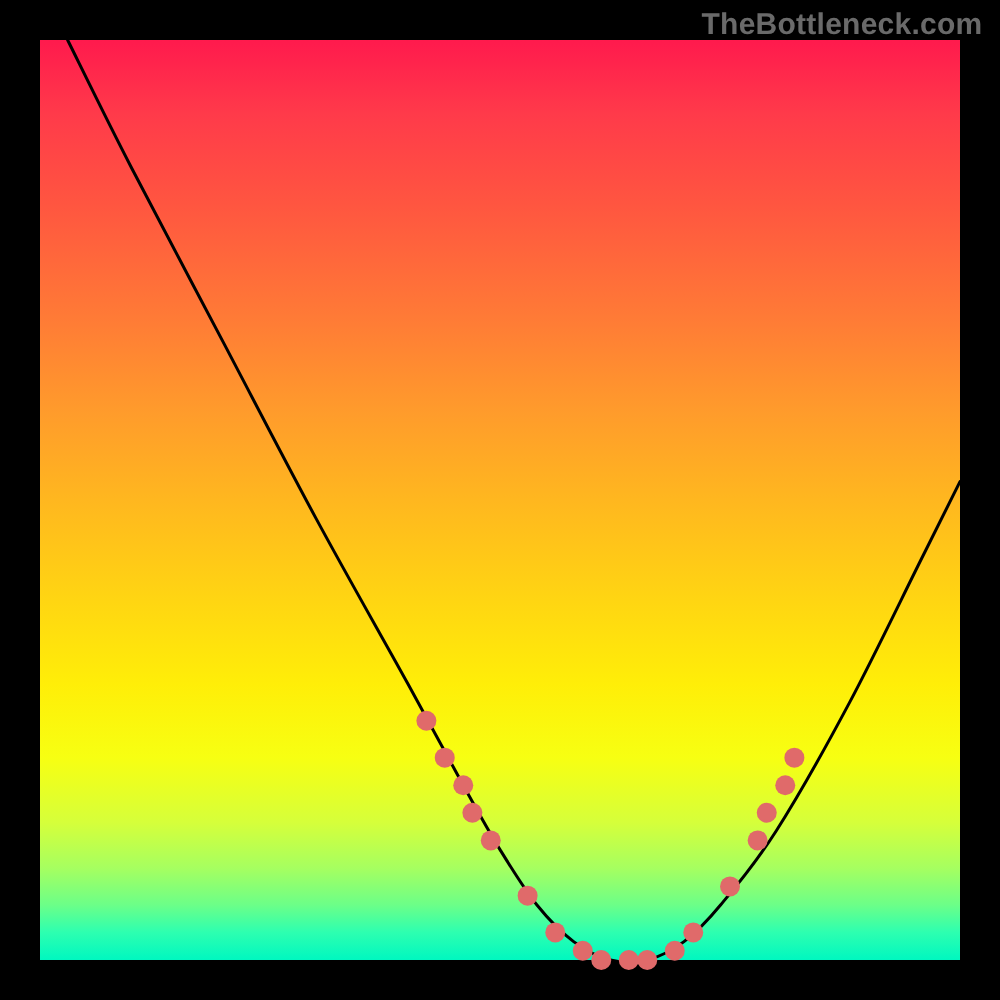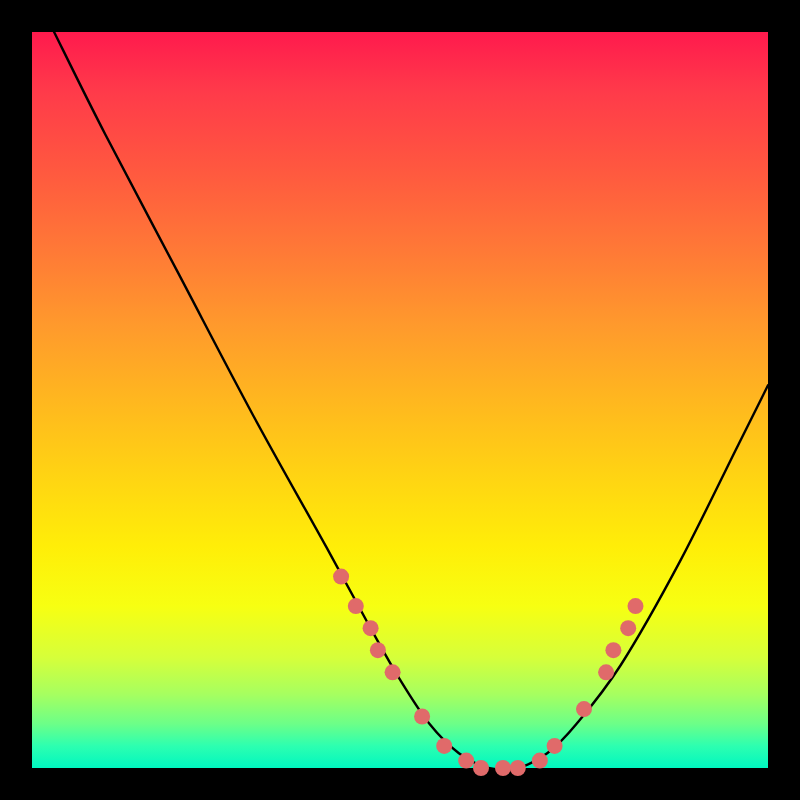--- a/index.html
+++ b/index.html
@@ -85,13 +85,14 @@
         <circle cx="507.8" cy="728.6" r="8" fill="#e06a6a"></circle>
         <circle cx="522.6" cy="713.9" r="8" fill="#e06a6a"></circle>
         <circle cx="552.0" cy="677.1" r="8" fill="#e06a6a"></circle>
         <circle cx="574.1" cy="640.3" r="8" fill="#e06a6a"></circle>
         <circle cx="581.4" cy="618.2" r="8" fill="#e06a6a"></circle>
         <circle cx="596.2" cy="596.2" r="8" fill="#e06a6a"></circle>
         <circle cx="603.5" cy="574.1" r="8" fill="#e06a6a"></circle>
       </g>
   </svg>
 
+  <div class="watermark">TheBottleneck.com</div>
 </div>
 
 </body></html>

